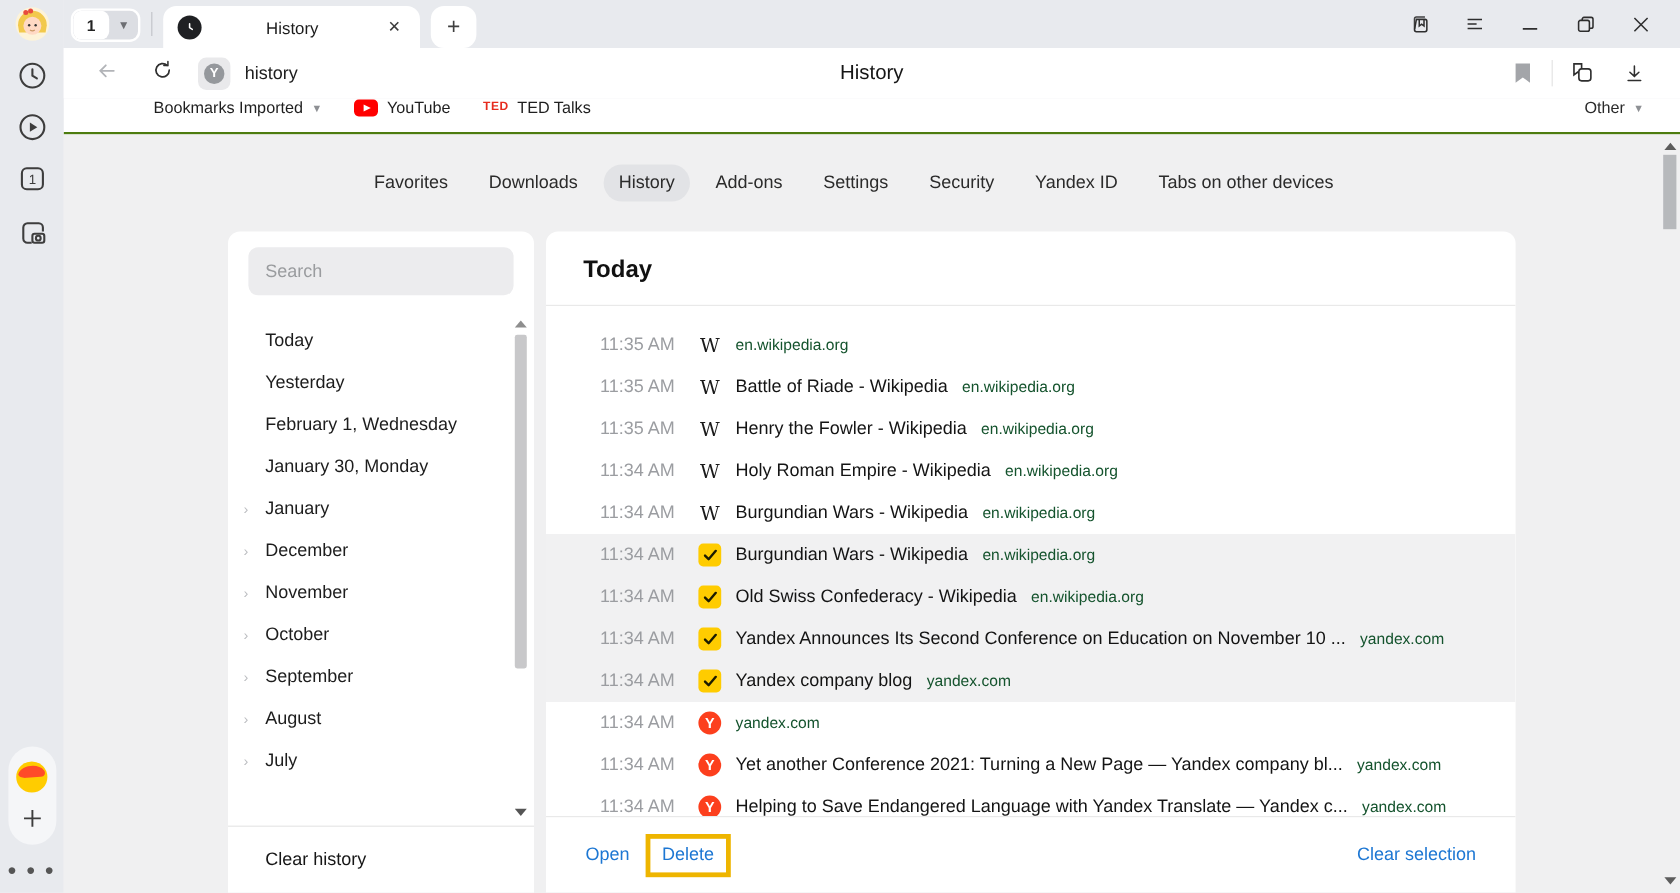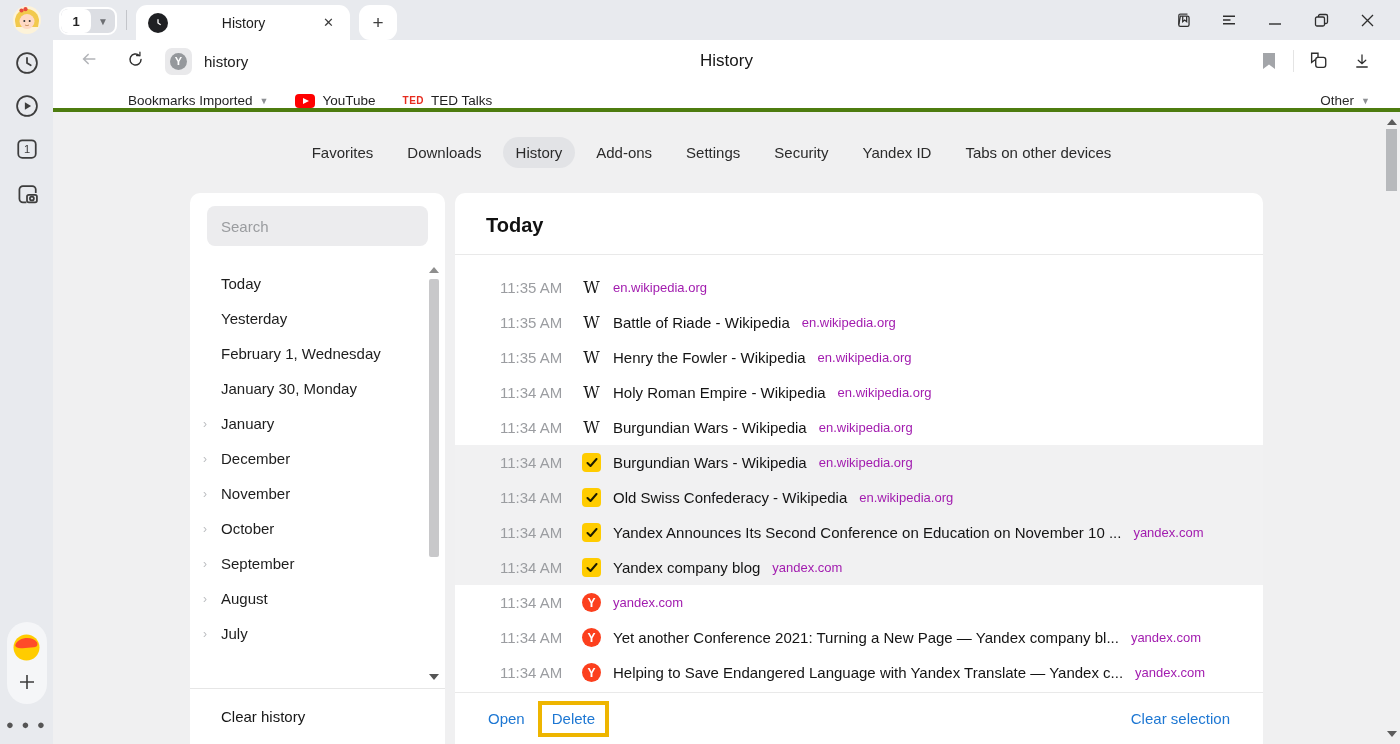--- a/index.html
+++ b/index.html
@@ -48,22 +48,22 @@
   .ybadge { margin-left:20px; width:27px; height:27px; background:#e9e9eb; border-radius:7px;
     display:flex; align-items:center; justify-content:center; flex:none; }
   .ybadge .yb { width:17px; height:17px; border-radius:50%; background:#95989c; color:#fff;
     font-size:11px; font-weight:700; display:flex; align-items:center; justify-content:center; }
   .addr-text { margin-left:12px; font-size:15px; color:#202020; position:relative; z-index:1; }
   .addr-right { margin-left:auto; display:flex; align-items:center; gap:0; padding-right:16px; position:relative; z-index:1; }
   .addr-right .aicon { width:44px; display:flex; align-items:center; justify-content:center; }
   .addr-vsep { width:1px; height:22px; background:#e4e4e4; margin:0 2px; }
 
   
-  .bm-bar { height:30px; background:#fff; border-bottom:4px solid #4d7c0f;
-    display:flex; align-items:flex-end; font-size:13.5px; color:#1f1f1f; flex:none; }
+  .bm-bar { height:30px; background:#fff; border-bottom:2px solid #4d7c0f;
+    display:flex; align-items:flex-start; font-size:13.5px; color:#1f1f1f; flex:none; }
   .bm-folder { margin-left:75px; display:flex; align-items:center; gap:7px; }
   .bm-item { display:flex; align-items:center; gap:7px; margin-left:27px; }
   .chev-s { color:#8e9094; font-size:9px; }
   .yt-icon { width:20px; height:14px; background:#f00; border-radius:4px; position:relative; }
   .yt-icon::after { content:""; position:absolute; left:8px; top:4px;
     border-left:6px solid #fff; border-top:3.5px solid transparent; border-bottom:3.5px solid transparent; }
   .ted-badge { color:#e62b1e; font-weight:700; font-size:10px; letter-spacing:.5px; }
   .bm-other { margin-left:auto; padding-right:30px; display:flex; align-items:center; gap:7px; color:#2a2a2a; }
 
   
@@ -100,22 +100,22 @@
   .hrow { height:35px; display:flex; align-items:center;padding-left:12px; }
   .hrow.selected { background:#f1f1f2; }
   .hrow .time { flex:none; margin-left:33px; width:70px; font-size:15px; color:#9b9da1; }
   .hrow .fav { flex:none; width:19px; height:19px; margin-left:12px; display:flex; align-items:center; justify-content:center; }
   .fav-wiki { font-family:"DejaVu Serif","Liberation Serif",serif; font-size:16px; color:#1a1a1a; line-height:1; }
   .fav-yx { background:#fc3f1d; border-radius:50%; color:#fff; font-weight:700; font-size:12px; width:19px; height:19px;
     display:flex; align-items:center; justify-content:center; }
   .fav-check { background:#ffcc00; border-radius:4px; width:19px; height:19px;
     display:flex; align-items:center; justify-content:center; }
   .hrow .title { margin-left:12px; font-size:15px; color:#141414; white-space:nowrap; }
-  .hrow .domain { margin-left:12px; font-size:13px; color:#a21caf; white-space:nowrap; }
-  .mp-actions { flex:none; height:52px; border-top:1px solid #e9e9e9; display:flex; align-items:center; padding:0 33px; }
+  .hrow .domain { margin-left:12px; font-size:13px; color:#14532d; white-space:nowrap; }
+  .mp-actions { flex:none; height:64px; border-top:1px solid #e9e9e9; display:flex; align-items:center; padding:0 33px; }
   .lnk { color:#1d77d3; font-size:15px; }
   .delete-wrap { margin-left:13px; border:4px solid #eeb500; padding:5px 10px; }
   .clear-sel { margin-left:auto; }
 
   
   .pg-scroll { position:absolute; right:0; top:0; bottom:0; width:17px; }
   .pg-scroll .up { position:absolute; top:7px; left:4px; width:0; height:0;
     border-left:5px solid transparent; border-right:5px solid transparent; border-bottom:6px solid #5c5c5c; }
   .pg-scroll .thumb { position:absolute; top:17px; left:3px; width:11px; height:62px; background:#b7b9bc; }
   .pg-scroll .down { position:absolute; bottom:7px; left:4px; width:0; height:0;

